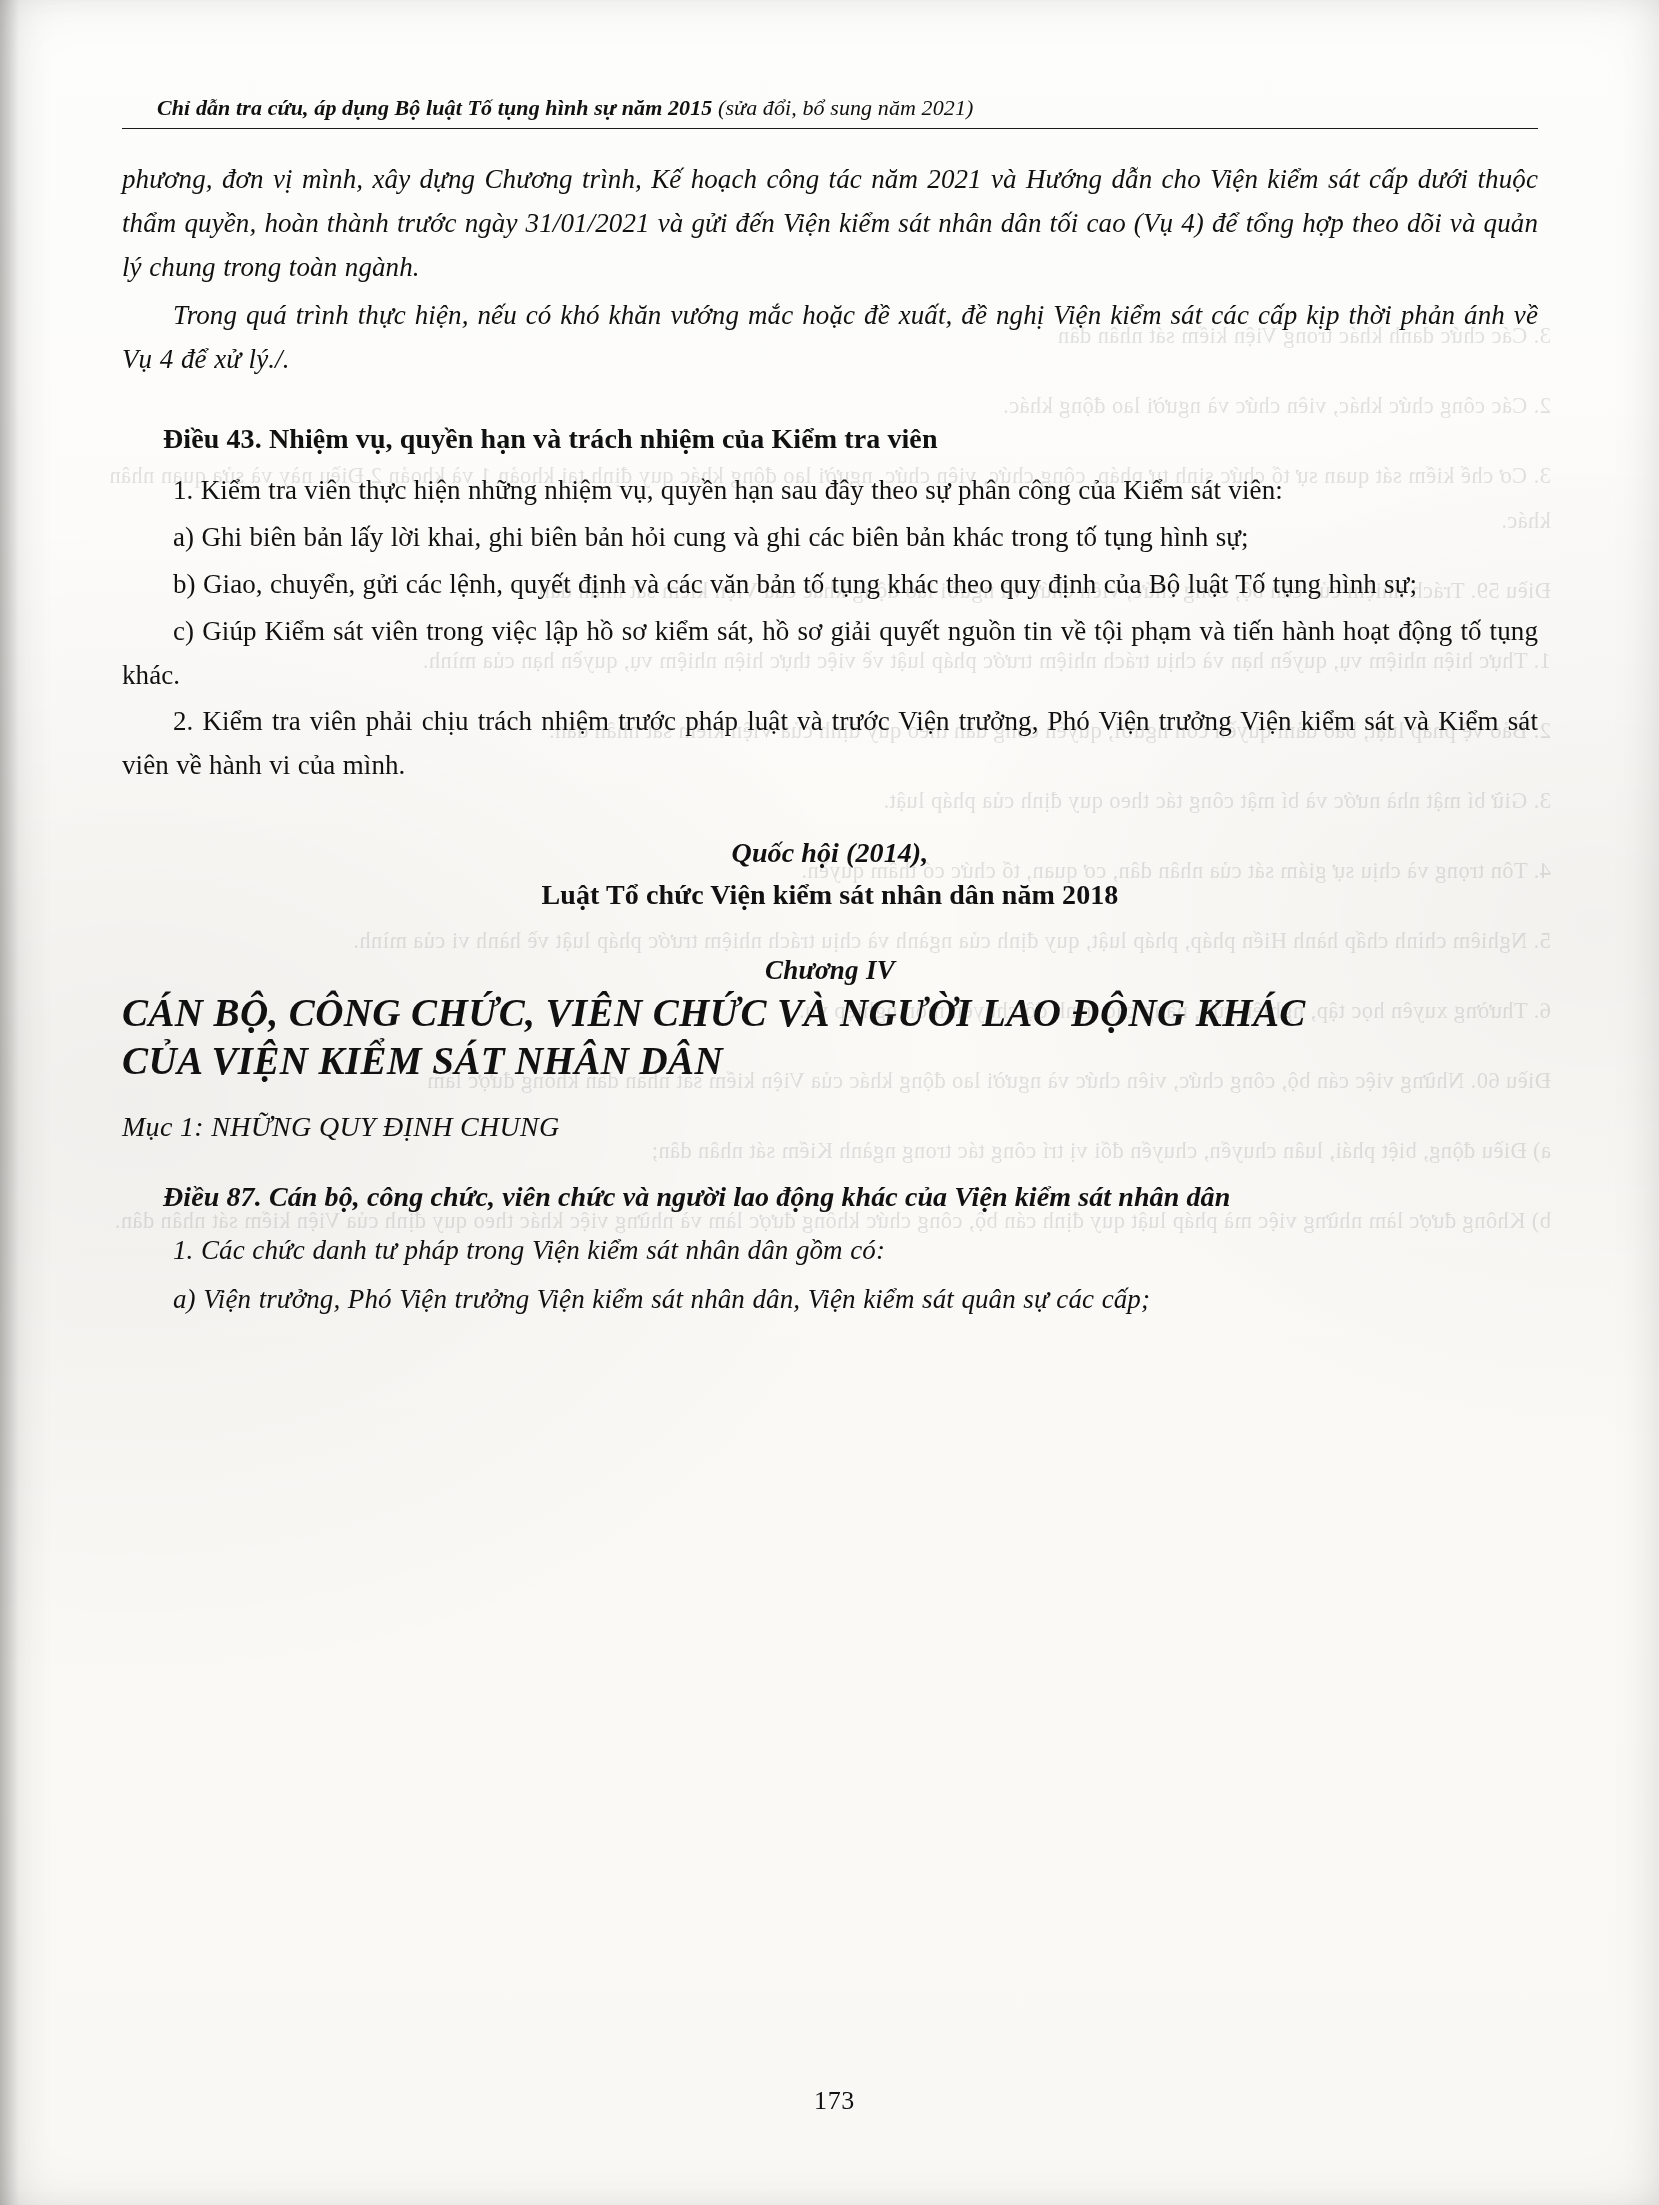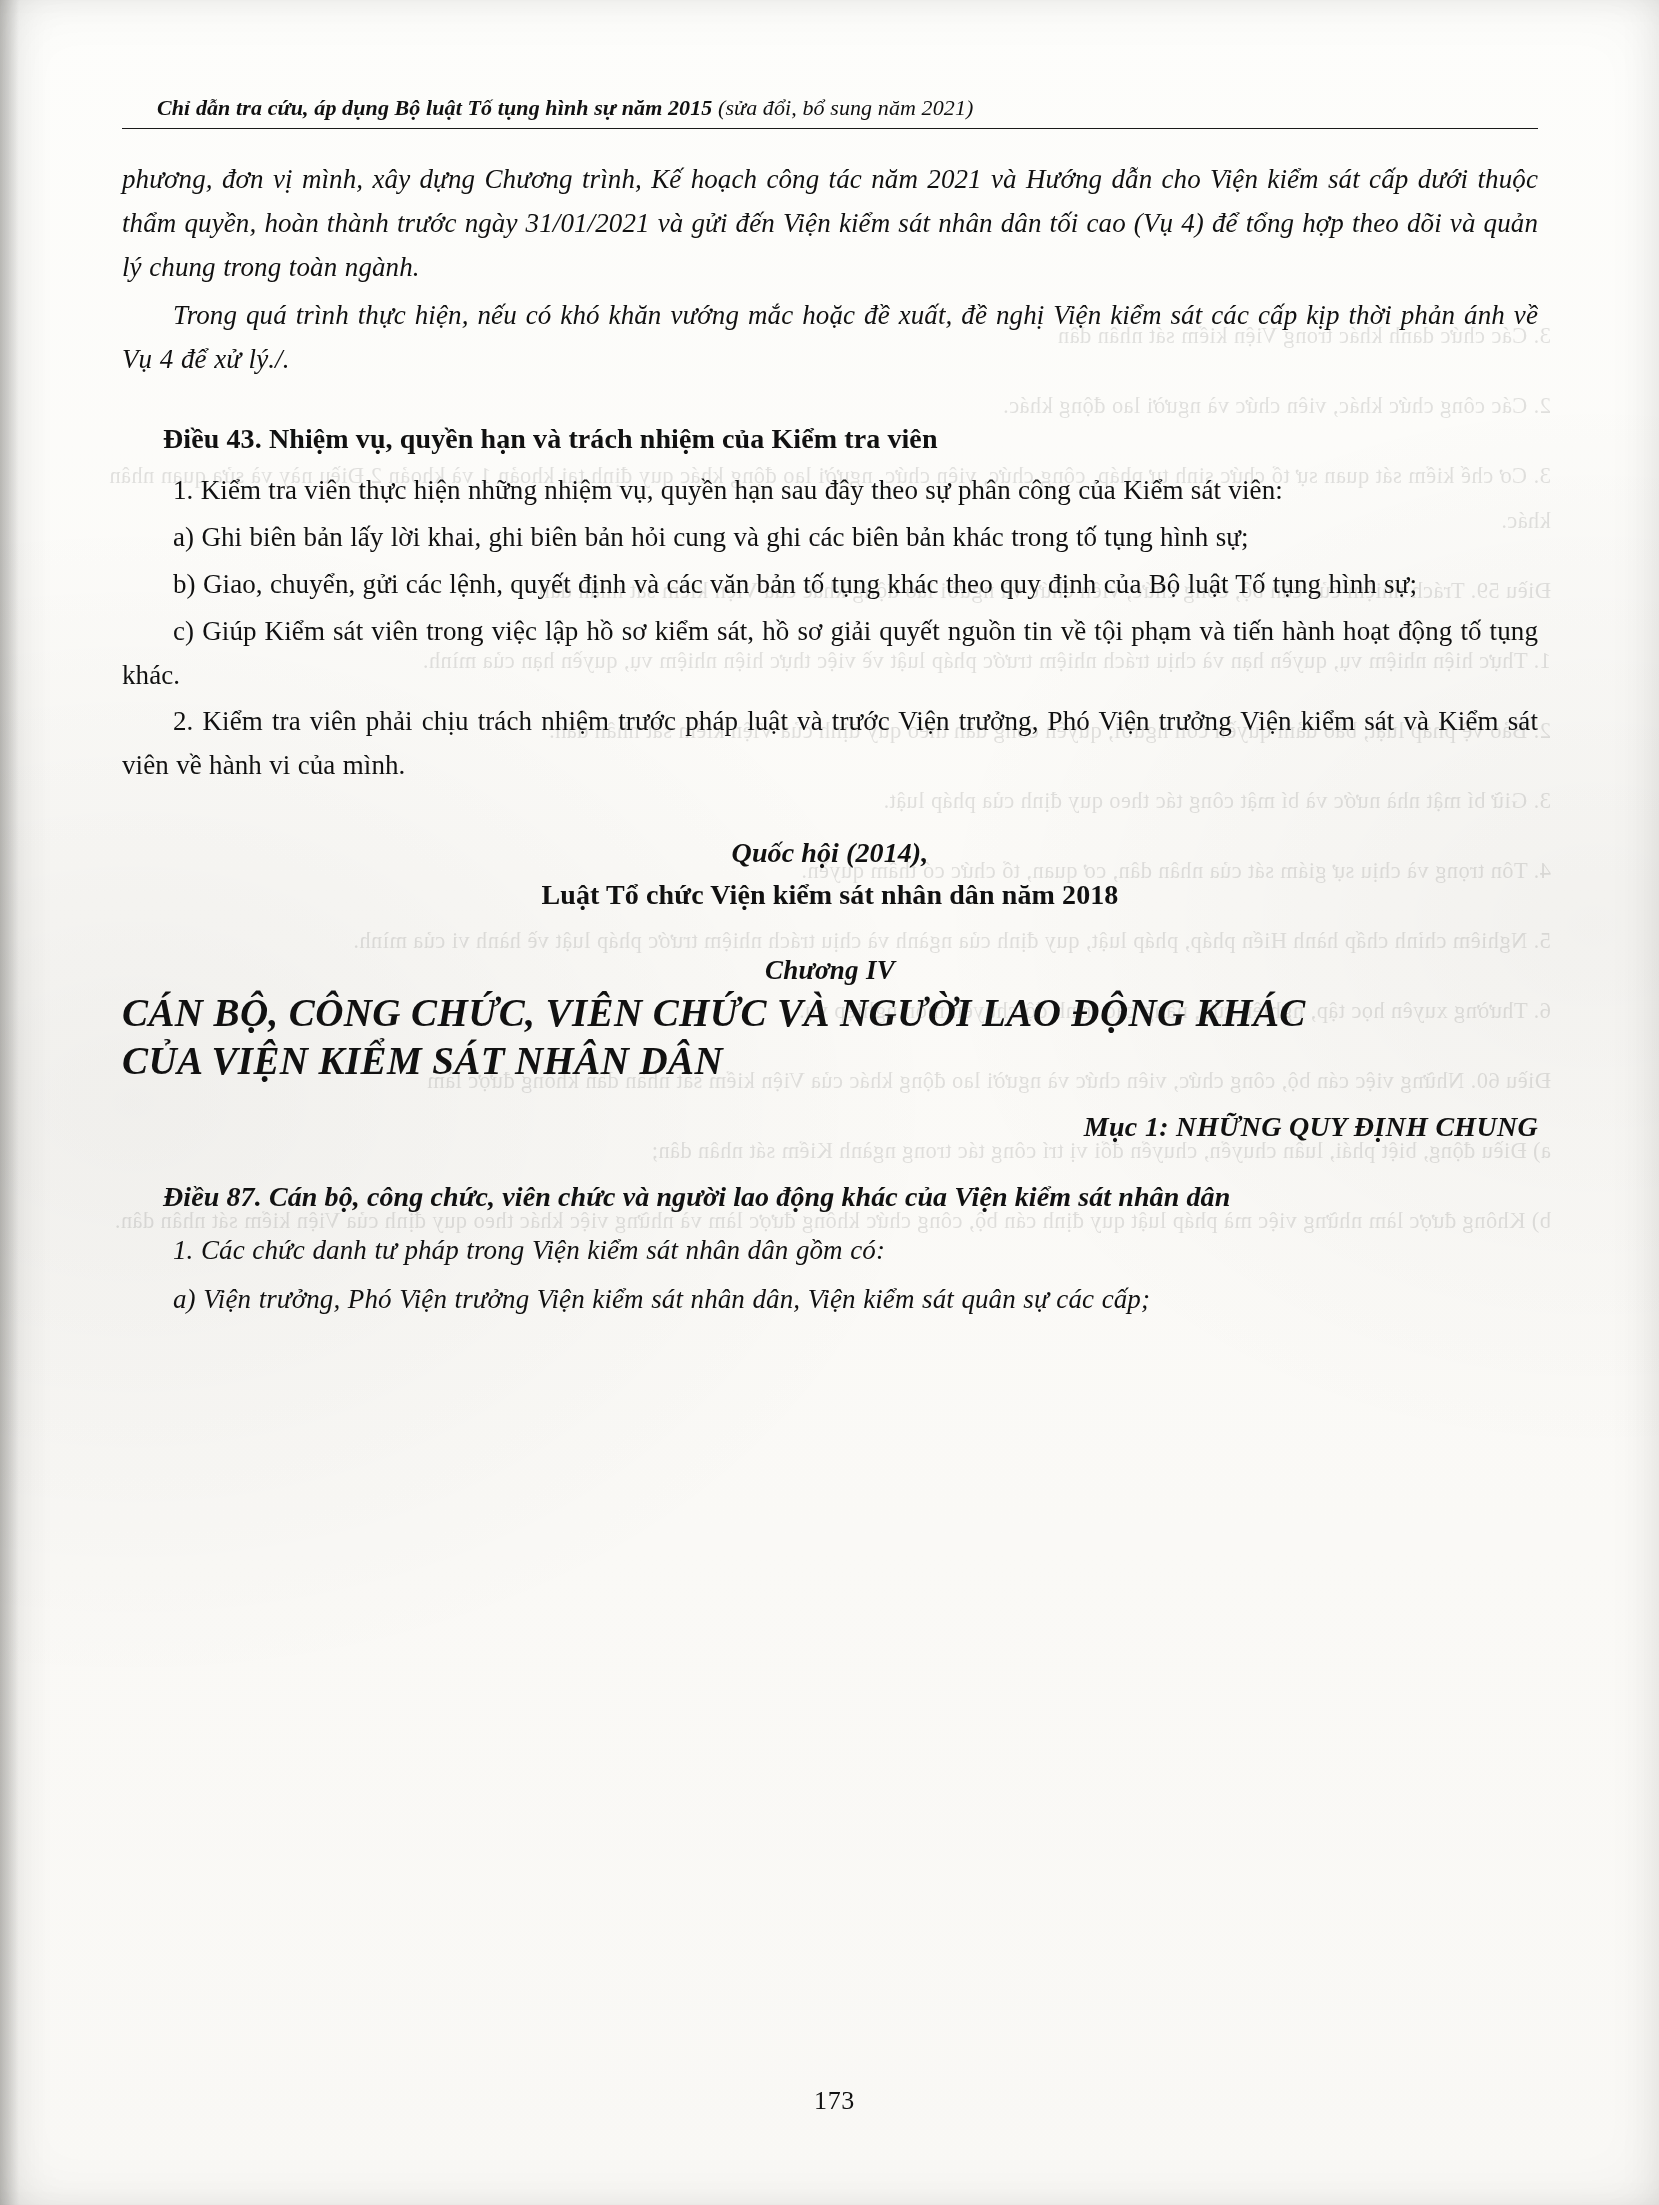--- a/index.html
+++ b/index.html
@@ -121,23 +121,23 @@
   .chap-title {
     text-align: left;
     font-style: italic;
     font-weight: bold;
     font-size: 39px;
     line-height: 42px;
     margin-top: 5.8px;
     letter-spacing: 0.4px;
   }
   .section-title {
-    text-align: right;
-    font-style: italic;
-    font-weight: bold;
+    text-align: left;
+    font-style: italic;
+    font-weight: normal;
     font-size: 28px;
     margin-top: 29px;
     letter-spacing: 0.3px;
   }
 
   h3.article-it {
     font-style: italic;
     font-weight: bold;
     font-size: 28px;
     line-height: 42px;

